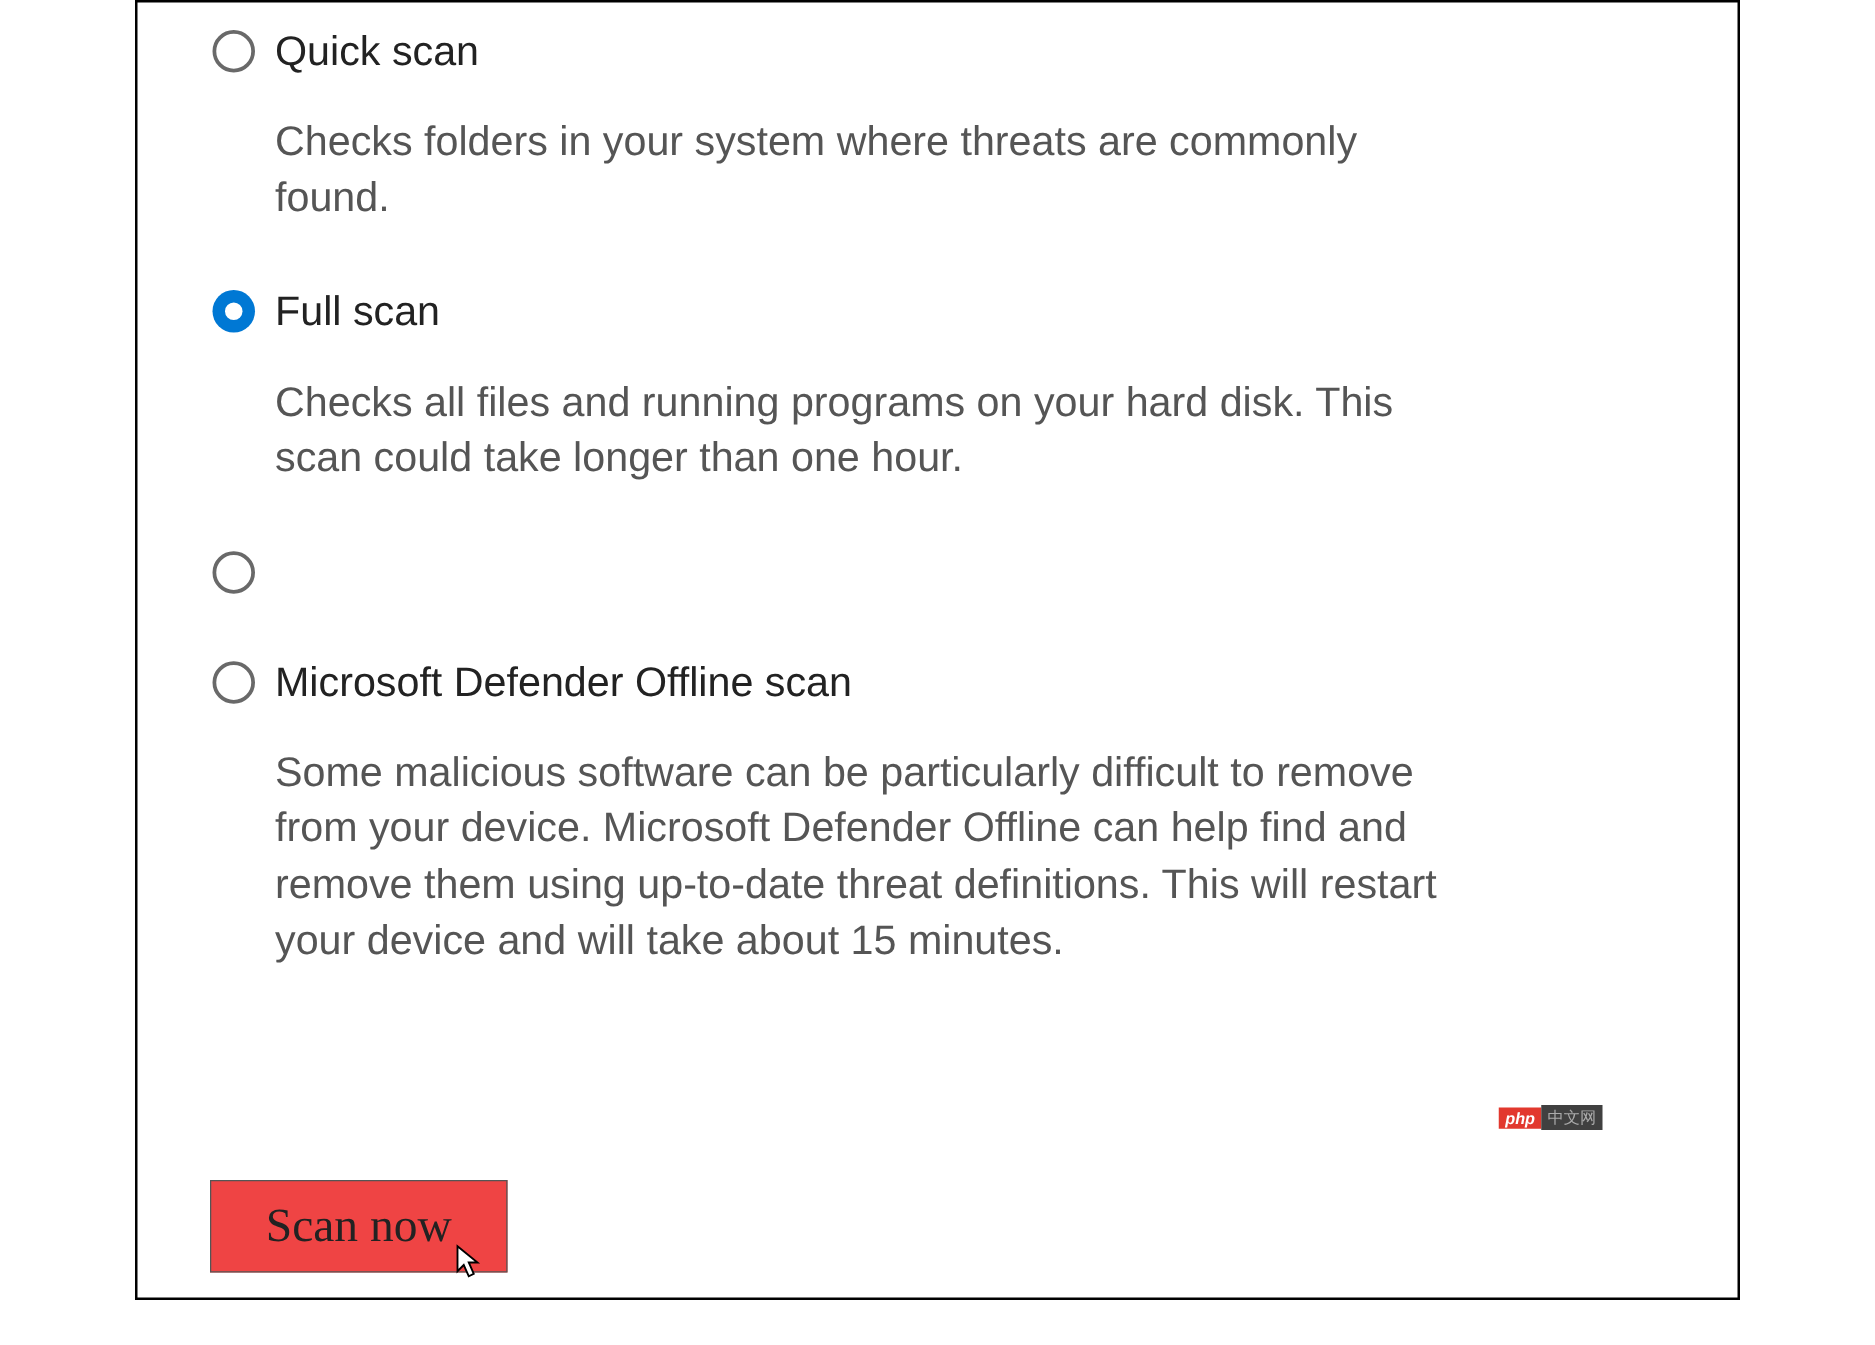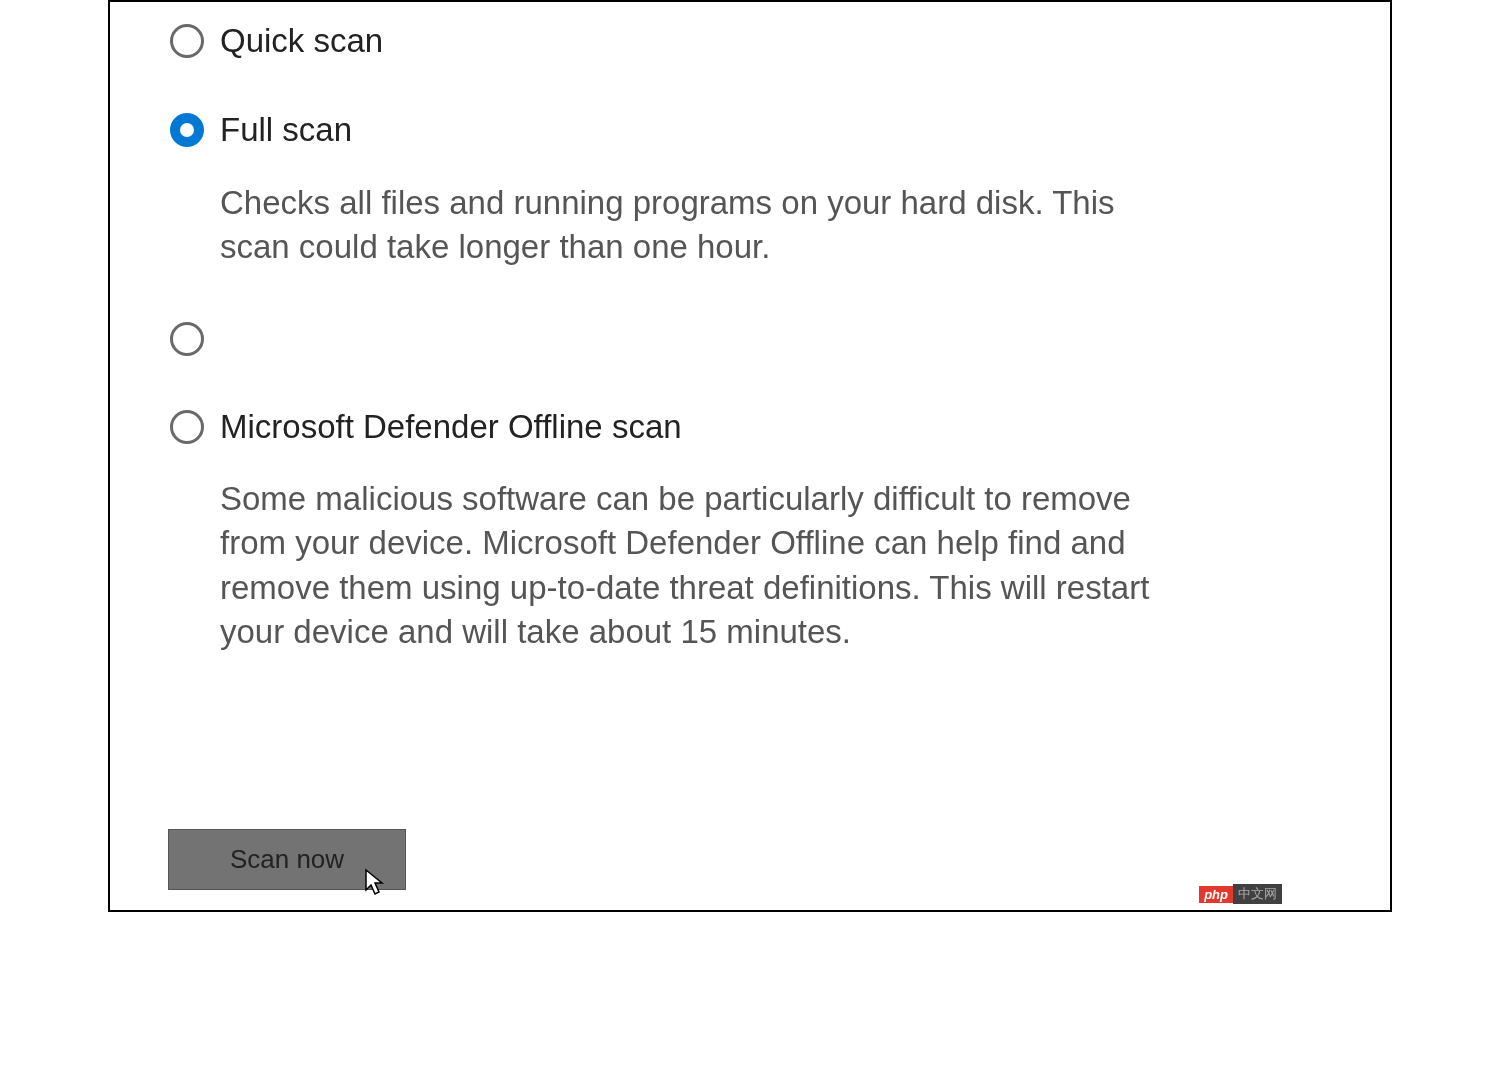--- a/index.html
+++ b/index.html
@@ -11,21 +11,21 @@
       font-family: "Segoe UI", -apple-system, BlinkMacSystemFont, sans-serif;
       background: #ffffff;
       padding: 0;
       width: 1500px;
       height: 1076px;
       position: relative;
     }
     .frame {
       border: 2px solid #000000;
       width: 1284px;
-      height: 912px;
+      height: 1040px;
       margin: 0 auto;
       position: relative;
       background: #ffffff;
       padding-top: 18px;
       padding-left: 60px;
       padding-right: 60px;
     }
     .scan-option {
       display: flex;
       align-items: flex-start;
@@ -73,29 +73,29 @@
       font-size: 33px;
       color: #555555;
       font-weight: 400;
       line-height: 1.35;
       margin-top: 30px;
     }
     .scan-button {
       position: absolute;
       bottom: 20px;
       left: 58px;
-      background: #737373;
+      background: #ef4444;
       border: 1px solid #555555;
-      font-size: 26px;
+      font-size: 38px;
       color: #222222;
       padding: 14px 0;
       width: 238px;
       text-align: center;
       cursor: pointer;
-      font-family: Liberation Sans, sans-serif;
+      font-family: Liberation Serif, serif;
     }
     .cursor {
       position: absolute;
       bottom: 8px;
       left: 254px;
       pointer-events: none;
     }
     .watermark {
       position: absolute;
       bottom: 172px;
@@ -122,20 +122,21 @@
 <body>
 
 <div class="frame">
 
   <div class="scan-option">
     <div class="radio-wrapper">
       <div class="radio-outer"></div>
     </div>
     <div class="option-content">
       <div class="option-title">Quick scan</div>
+      <div class="option-description">Checks folders in your system where threats are commonly found.</div>
     </div>
   </div>
 
   <div class="scan-option">
     <div class="radio-wrapper">
       <div class="radio-outer selected">
         <div class="radio-inner"></div>
       </div>
     </div>
     <div class="option-content">

